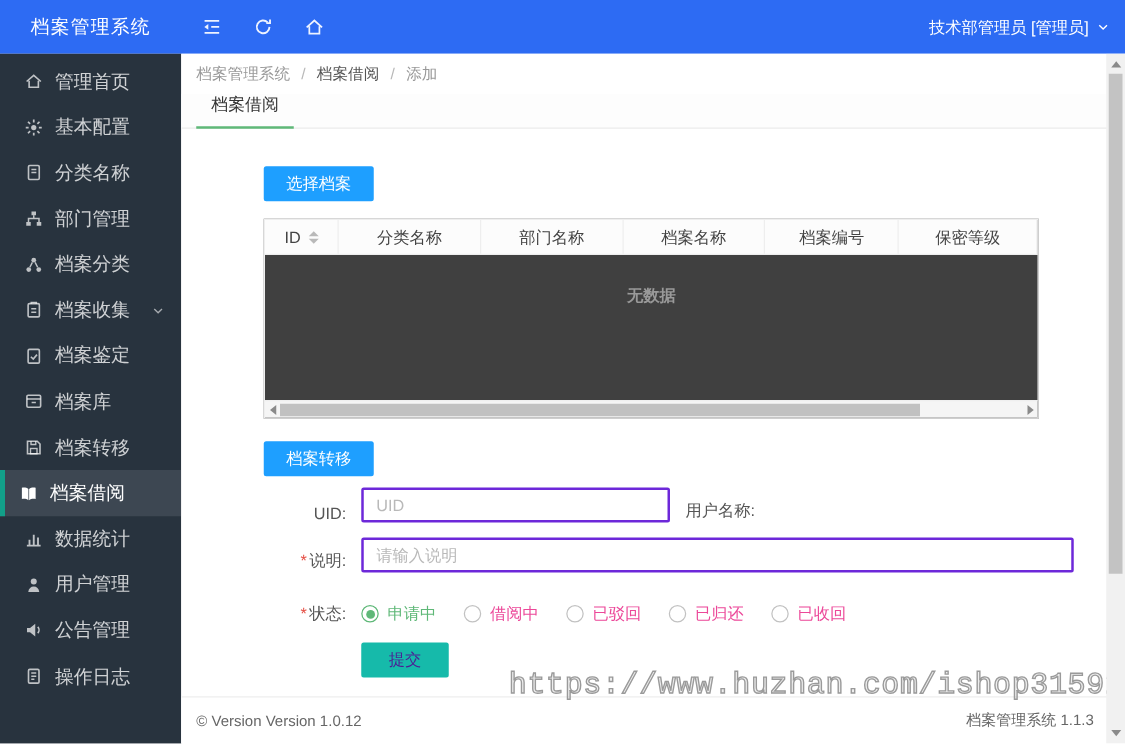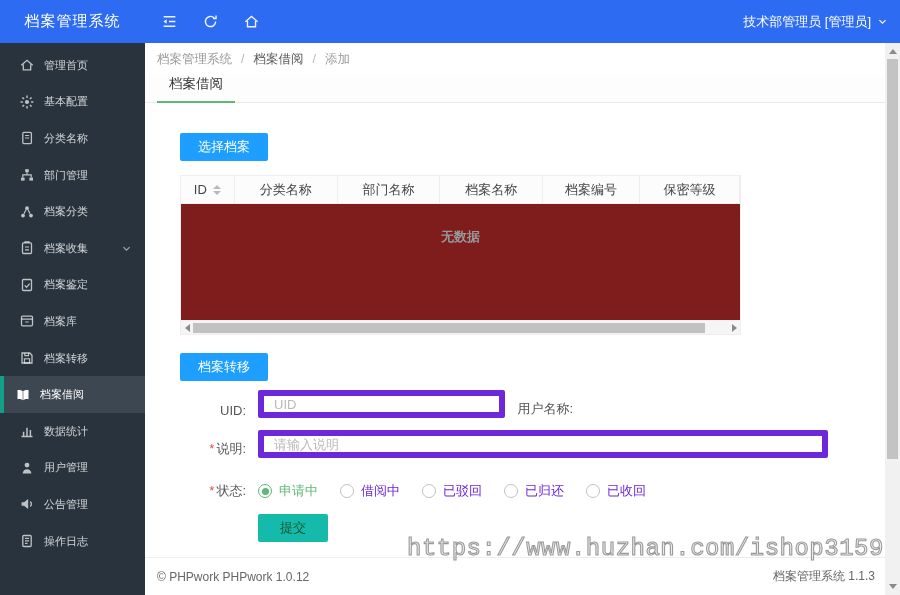--- a/index.html
+++ b/index.html
@@ -13,42 +13,42 @@
   .hicon { width:17px; height:17px; color:#eef3ff; cursor:pointer; display:block; }
   .hright { margin-left:auto; display:flex; align-items:center; font-size:13px; padding-right:12px; }
   .hdept { cursor:pointer; }
   .huser { display:flex; align-items:center; gap:6px; cursor:pointer; }
   .huser svg { width:11px; height:11px; }
 
   
   .bodywrap { display:flex; height:552px; position:relative; }
   .sidebar { width:145px; background:#28333e; flex-shrink:0; padding-top:4px; overflow:hidden; }
   .snav { height:36.6px; display:flex; align-items:center; padding-left:15px; color:rgba(255,255,255,.78);
-          font-size:11px; cursor:pointer; border-left:4px solid transparent; padding-left:15px; }
+          font-size:15px; cursor:pointer; border-left:4px solid transparent; padding-left:15px; }
   .snav .ic { width:16px; height:16px; margin-right:9px; flex-shrink:0; color:rgba(255,255,255,.7); }
   .snav .chev { margin-left:auto; margin-right:13px; width:11px; height:11px; opacity:.75; }
   .snav.active { background:#3d4752; color:#fff; border-left-color:#12a089; padding-left:11px; }
   .snav.active .ic { color:#fff; }
 
   
   .main { flex:1; position:relative; background:#fff; overflow:hidden; }
   .breadcrumb { height:32px; display:flex; align-items:center; padding-left:12px; font-size:12.5px; color:#999; gap:9px; }
   .crumb.dark { color:#555; }
   .crumb-sep { color:#b8b8b8; }
   .tabbar { height:28px; border-bottom:1px solid #ebebeb; display:flex; align-items:flex-end; padding-left:12px; background:#fdfdfd; }
   .tab { font-size:13.5px; color:#333; padding:0 12px 8px; border-bottom:2px solid #5FB878; margin-bottom:-1px; cursor:pointer; }
 
-  .content { padding-left:35px; position:relative; }
+  .content { padding-left:66px; position:relative; }
   .btn-blue { width:88px; height:28px; background:#1E9FFF; color:#fff; font-size:13px; border:none; border-radius:2px;
               cursor:pointer; display:block; font-family:inherit; }
   .btn1 { margin-top:30px; }
   .btn2 { margin-top:18px; }
 
   
-  .dtable { width:561px; border:1px solid #eee; margin-top:14px; background:#7f1d1d; }
+  .dtable { width:620px; border:1px solid #eee; margin-top:14px; background:#404040; }
   .thead { display:flex; height:28px; background:#fcfcfc; border-bottom:1px solid #eee; font-size:13px; color:#444; }
   .th { display:flex; align-items:center; justify-content:center; border-right:1px solid #eee; height:100%; }
   .th.c0{width:60px;} .th.c1{width:115px;} .th.c2{width:115px;} .th.c3{width:115px;} .th.c4{width:108px;} .th.c5{width:112px;}
   .th.filler { flex:1; border-right:none; }
   .sorts { display:flex; flex-direction:column; margin-left:6px; gap:2px; cursor:pointer; }
   .tri-up { width:0; height:0; border-left:4px solid transparent; border-right:4px solid transparent; border-bottom:4px solid #b9b9b9; }
   .tri-dn { width:0; height:0; border-left:4px solid transparent; border-right:4px solid transparent; border-top:4px solid #b9b9b9; }
   .tbody { height:116px; position:relative;font-weight:bold; }
   .empty { position:absolute; top:24px; left:0; right:0; text-align:center; font-size:13px; color:#999; }
   .hscroll { height:14px; background:#f5f5f5; border-top:1px solid #efefef; display:flex; align-items:center; }
@@ -58,31 +58,31 @@
   .hthumb { height:10px; width:512px; background:#c1c1c1; cursor:grab; }
 
   
   .frow { display:flex; align-items:flex-end; margin-top:10px; }
   .frow.r1 { margin-top:9px; }
   .frow.r2 { margin-top:12px; }
   .frow.r3 { margin-top:14px; height:28px; }
   .flabel { width:78px; padding-right:12px; text-align:right; font-size:13px; color:#555; flex-shrink:0; }
   .flabel2 { width:74px; margin-left:4px; padding-right:10px; text-align:right; font-size:13px; color:#555; flex-shrink:0; }
   .req { color:#e54d42; margin-right:2px; font-size:13px; }
-  .input { height:28px; border:6px solid #6d28d9; border-radius:2px; padding:0 10px; font-size:13px; color:#333;
+  .input { height:28px; border:2px solid #6d28d9; border-radius:2px; padding:0 10px; font-size:13px; color:#333;
            background:#fff; outline:none; font-family:inherit; }
   .input::placeholder { color:#b9b9b9; }
   .in-uid { width:247px; } .in-uname { width:245px; } .in-note { width:570px; }
-  .ropt { display:flex; align-items:center; margin-right:22px; font-size:13px; color:#6d28d9; cursor:pointer; }
+  .ropt { display:flex; align-items:center; margin-right:22px; font-size:13px; color:#ec4899; cursor:pointer; }
   .rcirc { width:14px; height:14px; border:1px solid #c2c2c2; border-radius:50%; margin-right:7px; background:#fff;
            display:flex; align-items:center; justify-content:center; }
   .rdot { width:7px; height:7px; border-radius:50%; background:#5FB878; }
   .ropt.checked { color:#5FB878; }
   .ropt.checked .rcirc { border-color:#5FB878; }
-  .btn-teal { width:70px; height:28px; background:#16baaa; color:#14532d; font-size:13px; border:none; border-radius:2px;
+  .btn-teal { width:70px; height:28px; background:#16baaa; color:#4c1d95; font-size:13px; border:none; border-radius:2px;
               cursor:pointer; margin:14px 0 0 78px; display:block; font-family:inherit; }
 
   
   .watermark { position:absolute; left:262px; top:492px; z-index:5; pointer-events:none;
                font-family:"Liberation Mono","DejaVu Sans Mono",monospace; font-size:24px;
                color:rgba(160,160,160,.18); -webkit-text-stroke:1.1px #9a9a9a; letter-spacing:.5px; white-space:nowrap; }
 
   
   .footer { position:absolute; left:0; bottom:0; width:100%; height:38px; background:#fff; border-top:1px solid #eee;
             display:flex; align-items:center; justify-content:space-between; padding:0 25px 0 12px; font-size:12px; color:#666; }
@@ -355,21 +355,21 @@
             <span>已收回</span>
           </span>
         </div>
 
         <button class="btn-teal">提交</button>
       </div>
 
       <div class="watermark">https://www.huzhan.com/ishop31592</div>
 
       <div class="footer">
-        <span>© PHPwork PHPwork 1.0.12</span>
+        <span>© Version Version 1.0.12</span>
         <span>档案管理系统 1.1.3</span>
       </div>
 
       <div class="vscroll">
         <span class="tri-u"></span>
         <span class="vthumb"></span>
         <span class="tri-d"></span>
       </div>
 
     </div>

